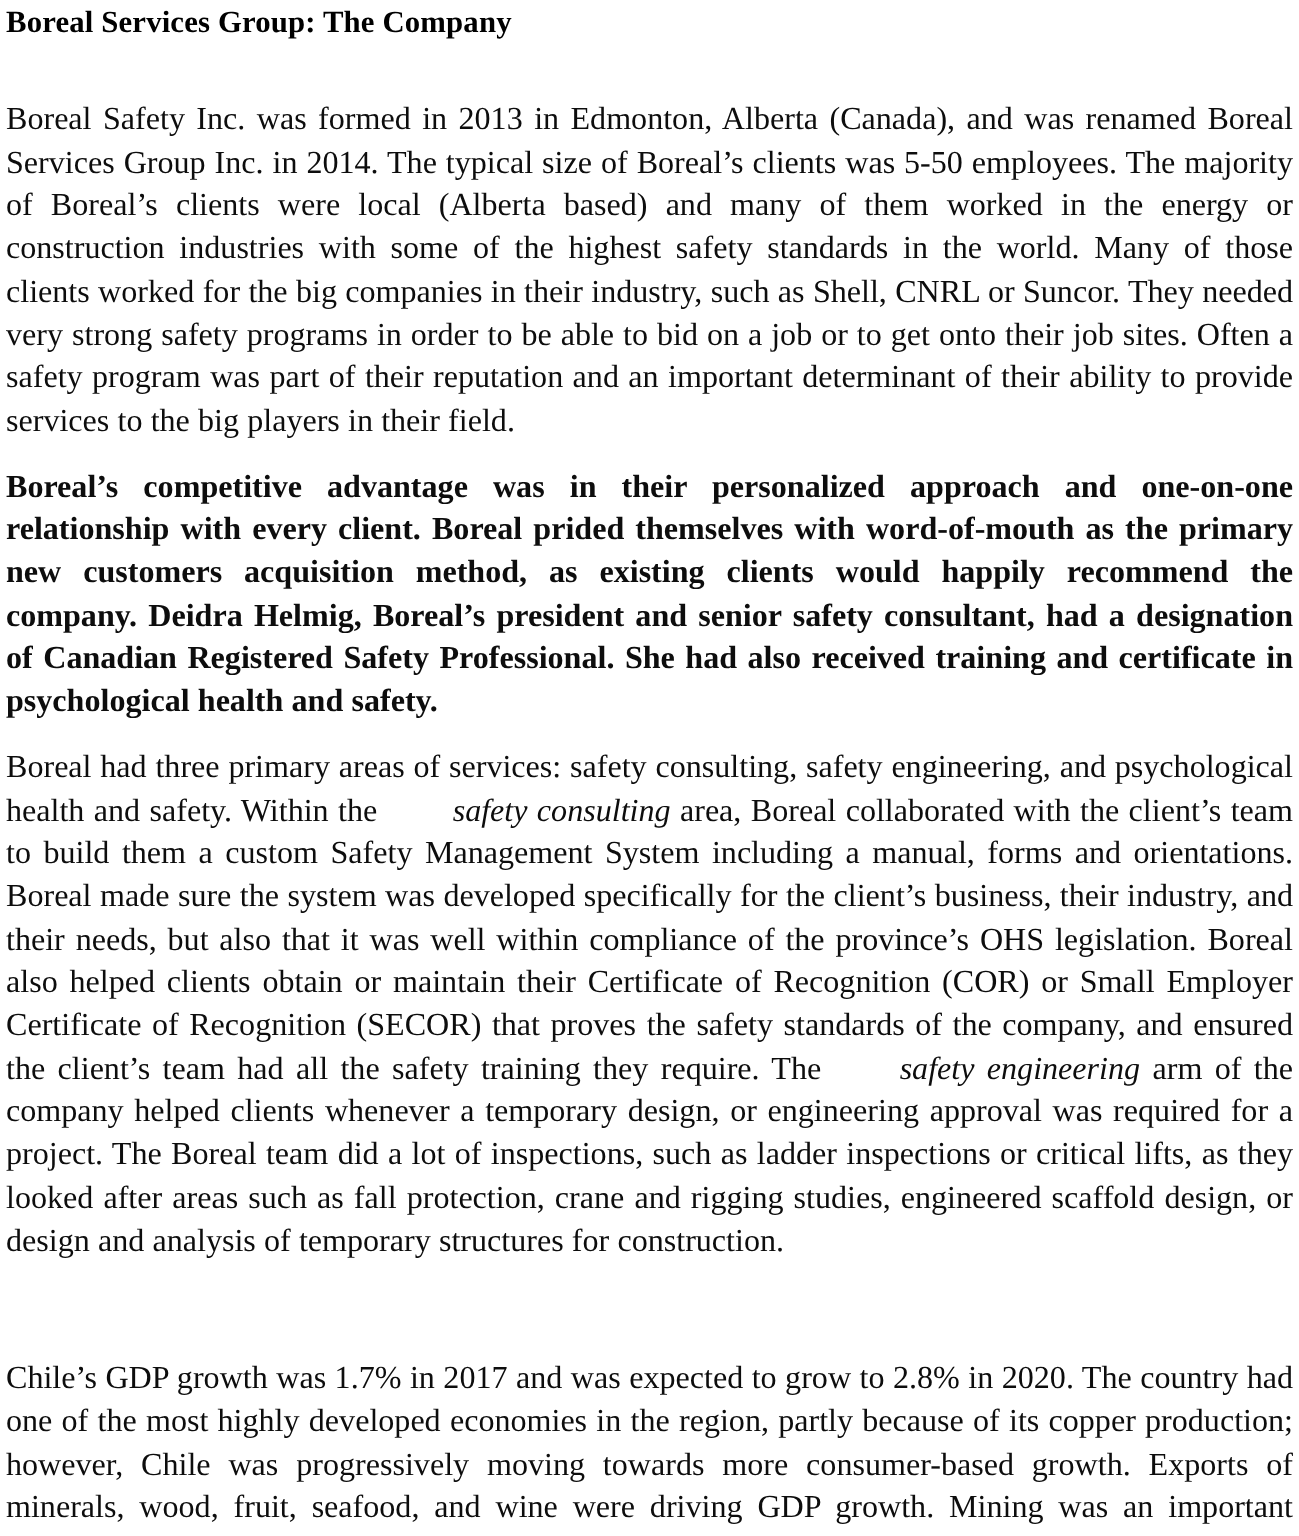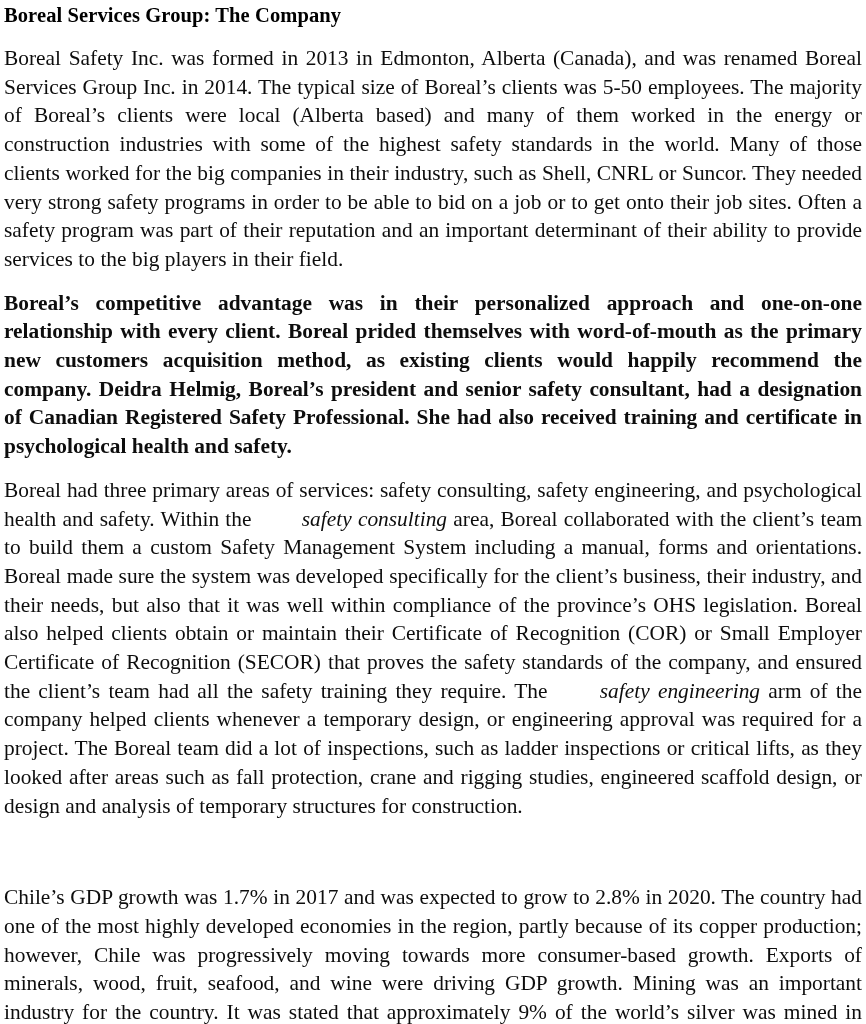--- a/index.html
+++ b/index.html
@@ -35,21 +35,21 @@
   .body-para {
     font-size: 21.4px;
     line-height: 28.7px;
     text-align: justify;
     text-justify: inter-word;
     margin: 0;
     color: #0d0d0d;
     hyphens: none;
     word-spacing: 0.1px;
   }
-  .para-gap-1 { margin-top: 16px; }
+  .para-gap-1 { margin-top: 37px; }
   .para-gap-2 { margin-top: 15px; font-weight: bold; }
   .para-gap-3 { margin-top: 15px; }
   .para-gap-4 { margin-top: 63px; }
   .last-line-clip {
     overflow: hidden;
   }
   em.term {
     font-style: italic;
     margin-left: 44px;
   }

